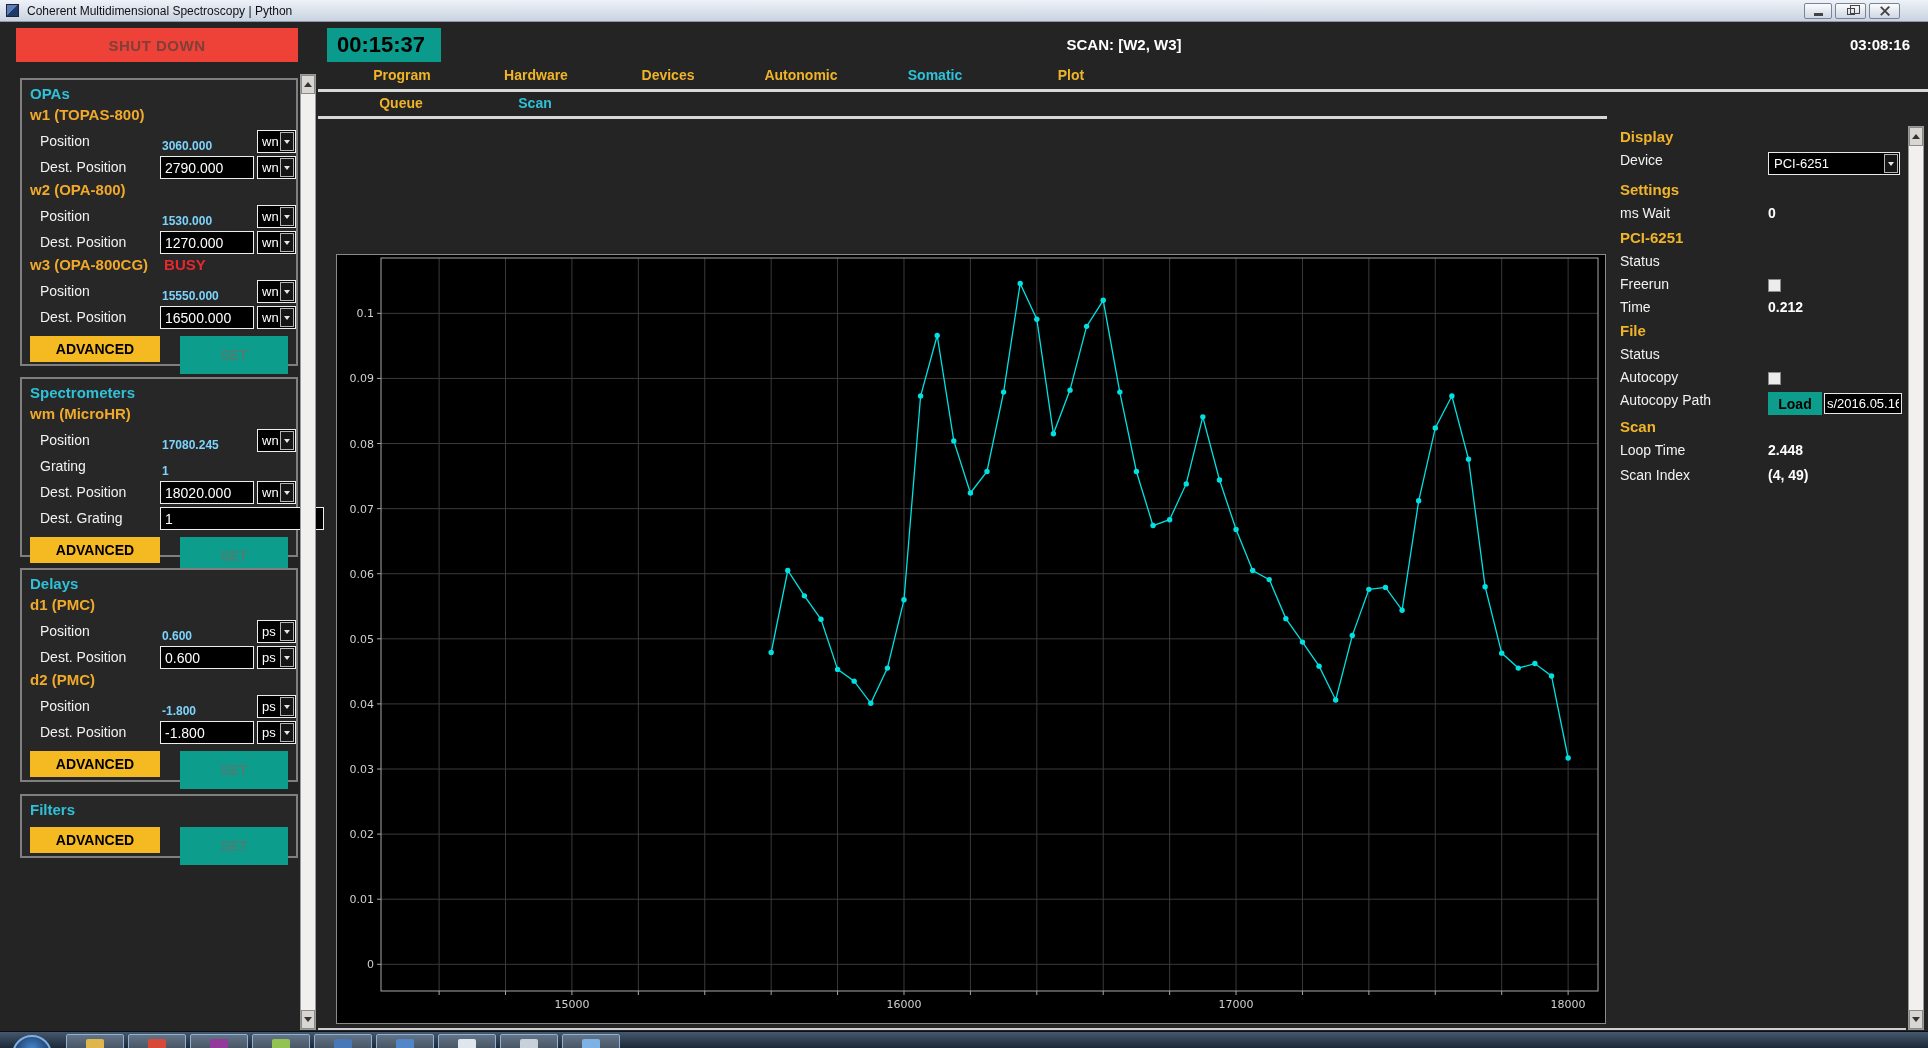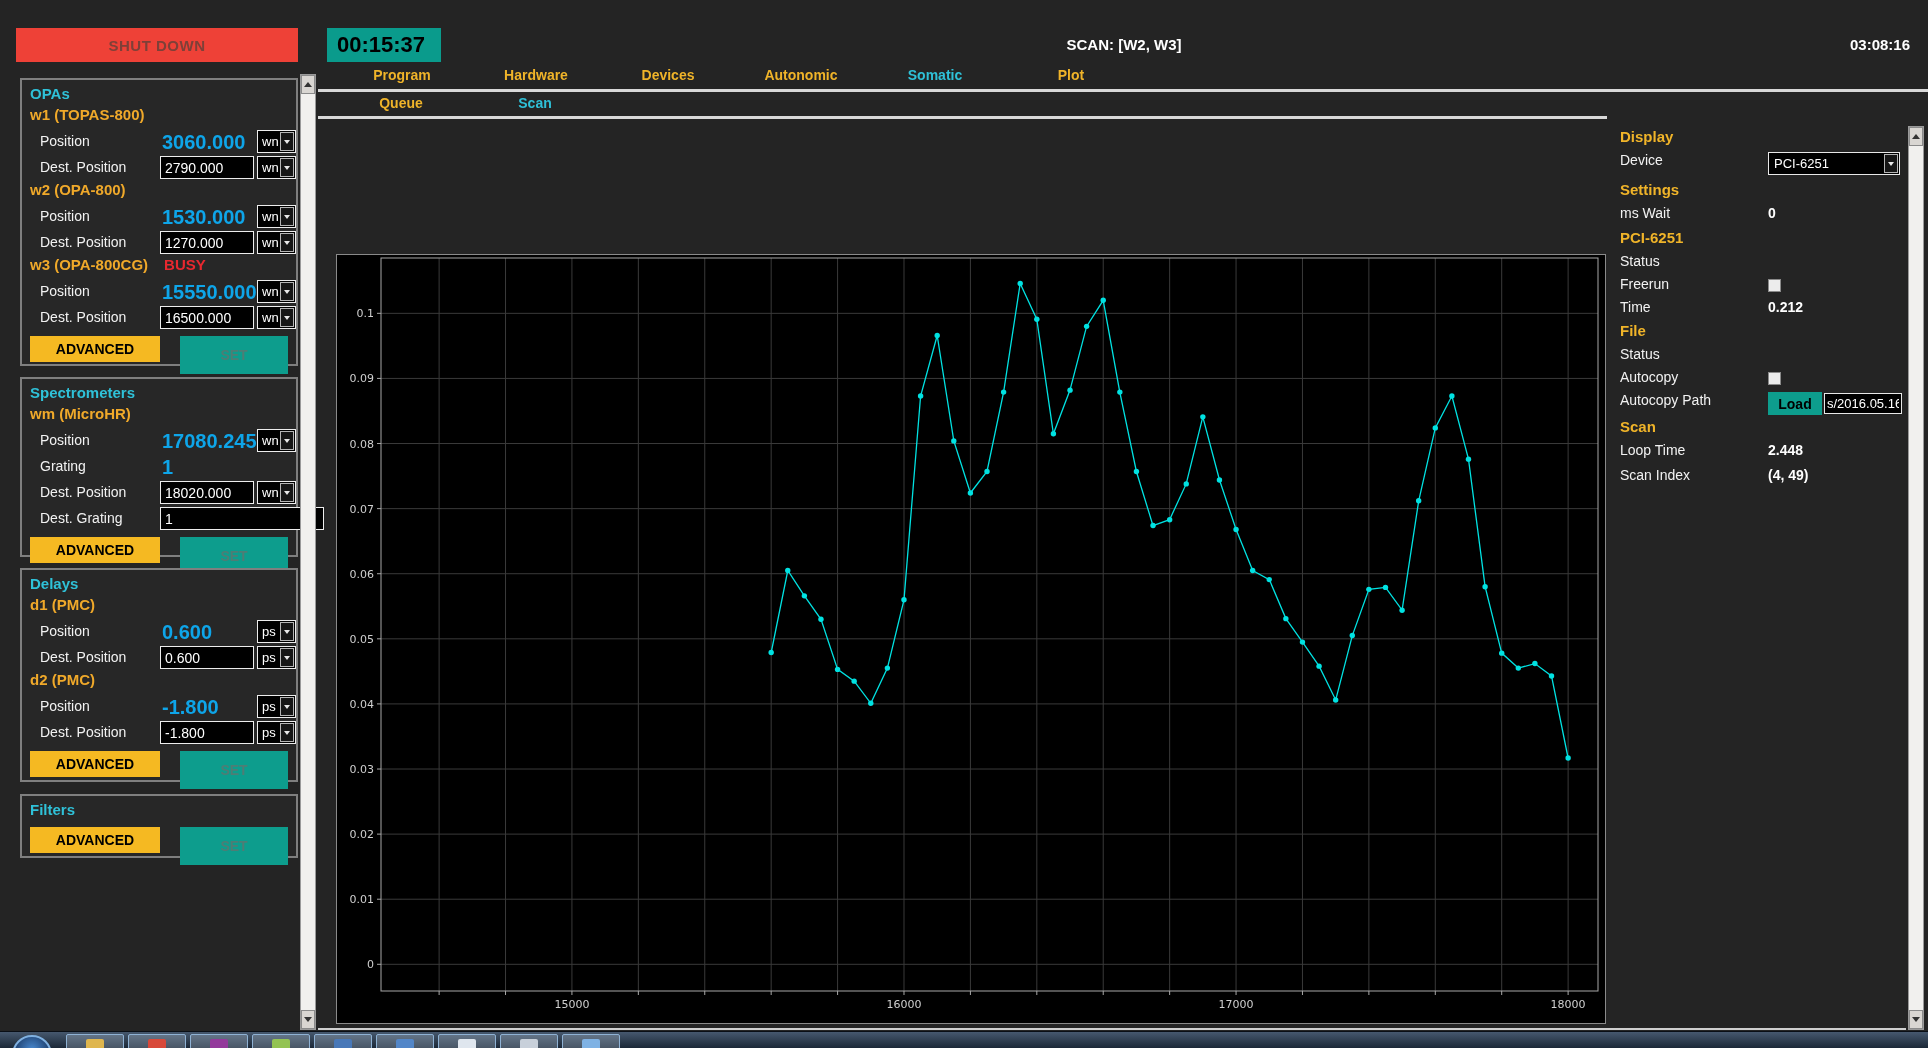--- a/index.html
+++ b/index.html
@@ -41,21 +41,21 @@
   .big-value { position:absolute; top:128px; right:348px; color:#fff; font-weight:bold;
     font-size:102px; line-height:1.0; letter-spacing:-2px; }
 
   
   .group { position:absolute; left:20px; width:278px; background:#272727; border:2px solid #7f7f7f; padding:5px 8px 0 8px; }
   .group-header { color:#2fc1d8; font-weight:bold; font-size:15px; height:21px; }
   .subheader { color:#f0a92a; font-weight:bold; font-size:15px; height:23px; display:flex; }
   .subheader .status { color:#e8282f; margin-left:16px; }
   .srow { position:relative; height:26px; }
   .srow .lbl { position:absolute; left:10px; top:4px; color:#f2f2f2; font-size:14px; }
-  .srow .val { position:absolute; left:132px; top:2px; width:94px; color:#0ea5e9; font-weight:bold; font-size:20px; white-space:nowrap; overflow:hidden; }
+  .srow .val { position:absolute; left:132px; top:10px; width:94px; color:#7dd3fc; font-weight:bold; font-size:12px; white-space:nowrap; overflow:hidden; }
   .srow .inp { position:absolute; left:130px; top:1px; width:94px; height:23px; background:#000;
     border:1px solid #ededed; color:#fff; font-size:14px; padding:0 4px; font-family:inherit; }
   .srow .inp.wide { width:164px; }
   .unitbox { position:absolute; left:227px; top:1px; width:39px; height:23px; border:1px solid #ededed;
     background:#000; color:#fff; font-size:13px; display:flex; align-items:center; padding-left:4px; }
   .ddbtn { position:absolute; right:1px; top:1px; bottom:1px; width:14px; background:#161616;
     border:1px solid #b5b5b5; display:flex; align-items:center; justify-content:center; }
   .tri-down { width:0; height:0; border-left:3.5px solid transparent; border-right:3.5px solid transparent; border-top:4.5px solid #e8e8e8; }
   .btnrow { display:flex; gap:20px; margin:5px 0 7px 0; }
   .btn-advanced { width:130px; height:26px; background:#f5b922; color:#000; font-weight:bold; font-size:14px;
@@ -97,20 +97,33 @@
     background:radial-gradient(circle at 50% 35%, #4a8ad0, #16335e 70%); border:2px solid #7fb0e0; }
   .task-btn { position:absolute; top:2px; width:58px; height:15px; background:rgba(210,228,244,.25);
     border:1px solid #8fb2d4; border-radius:2px 2px 0 0; }
   .task-ico { position:absolute; left:50%; top:4px; transform:translateX(-50%); width:18px; height:11px; border-radius:2px; }
 </style>
 </head>
 <body>
 
 <div class="window">
 
+  <div class="titlebar">
+    <div class="app-icon"></div>
+    <span class="win-title">Coherent Multidimensional Spectroscopy | Python</span>
+    <div class="winbtn" style="right:96px;width:28px;">
+        <div class="glyph-min"></div>
+      </div>
+    <div class="winbtn" style="right:62px;width:31px;">
+        <div class="glyph-restore"></div>
+      </div>
+    <div class="winbtn" style="right:28px;width:31px;">
+        <div class="glyph-close"></div>
+      </div>
+  </div>
 
   <div class="abs shutdown-btn">SHUT DOWN</div>
   <div class="abs timer-box">00:15:37</div>
   <div class="abs scan-status">SCAN: [W2, W3]</div>
   <div class="abs clock">03:08:16</div>
 
   <div class="main-tab" style="left:347px;top:67px;">Program</div>
   <div class="main-tab" style="left:481px;top:67px;">Hardware</div>
   <div class="main-tab" style="left:613px;top:67px;">Devices</div>
   <div class="main-tab" style="left:746px;top:67px;">Autonomic</div>

